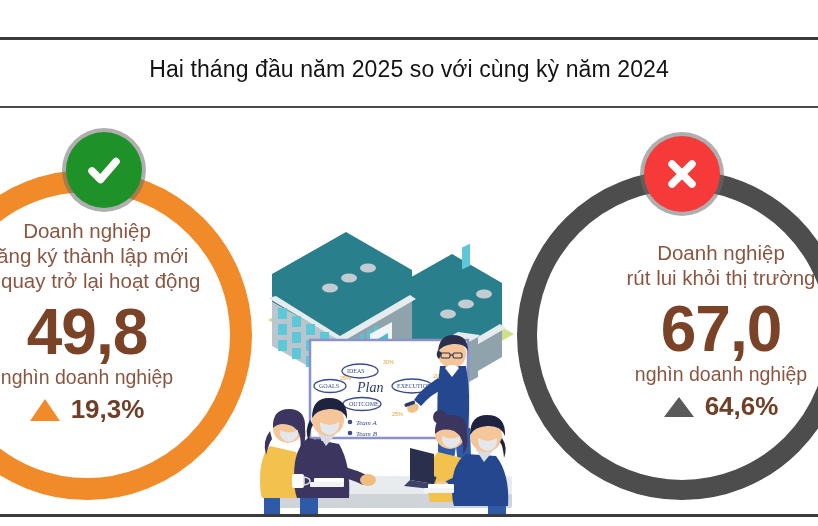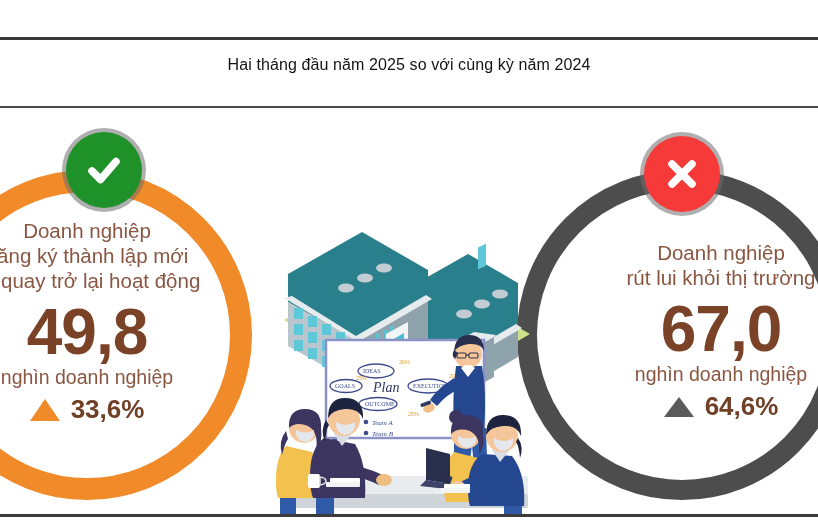--- a/index.html
+++ b/index.html
@@ -14,21 +14,21 @@
 
   .rule-top { position:absolute; left:0; top:37px; width:818px; height:3px;
               background:#3b3b3b; }
   .rule-mid { position:absolute; left:0; top:106px; width:818px; height:2px;
               background:#4a4a4a; }
   .rule-bottom { position:absolute; left:0; top:514px; width:818px; height:3px;
               background:#3b3b3b; }
 
   .title {
     position:absolute; left:0; top:56px; width:818px;
-    text-align:center; font-size:16px; color:#141414;
+    text-align:center; font-size:23px; color:#141414;
     letter-spacing:.1px; white-space:nowrap;
   }
 
   
   .ring { position:absolute; border-radius:50%; }
   .ring-left {
     width:330px; height:330px;
     left:-78px; top:170px;
     border:22px solid #f18a28;
   }
@@ -68,21 +68,21 @@
   .stat-delta {
     margin-top:5px; font-size:26px; font-weight:bold; color:#6f3f26;
     display:flex; align-items:center; justify-content:center; gap:11px;
   }
   .tri { width:0; height:0; border-left:15px solid transparent;
          border-right:15px solid transparent; }
   .tri-orange { border-bottom:22px solid #f18a28; }
   .tri-gray   { border-bottom:20px solid #5a5a5a; }
 
   
-  .illus { position:absolute; left:268px; top:128px; width:282px; height:386px; z-index:4; }
+  .illus { position:absolute; left:252px; top:128px; width:282px; height:386px; z-index:4; }
 </style>
 </head>
 <body>
 
 <div class="page">
 
   <div class="rule-top"></div>
   <div class="rule-mid"></div>
   <div class="rule-bottom"></div>
 
@@ -97,21 +97,21 @@
   </div>
 
   <div class="stat stat-left">
     <div class="stat-label">Doanh nghiệp</div>
     <div class="stat-label">đăng ký thành lập mới</div>
     <div class="stat-label">và quay trở lại hoạt động</div>
     <div class="stat-value">49,8</div>
     <div class="stat-unit">nghìn doanh nghiệp</div>
     <div class="stat-delta">
       <span class="tri tri-orange"></span>
-      <span>33,6%</span>
+      <span>19,3%</span>
     </div>
   </div>
 
   <div class="ring ring-right"></div>
 
   <div class="badge badge-red">
     <svg width="44" height="44" viewBox="0 0 44 44">
       <path d="M12 12 L32 32 M32 12 L12 32" stroke="#ffffff" stroke-width="7.5" fill="none" stroke-linecap="round"></path>
     </svg>
   </div>

